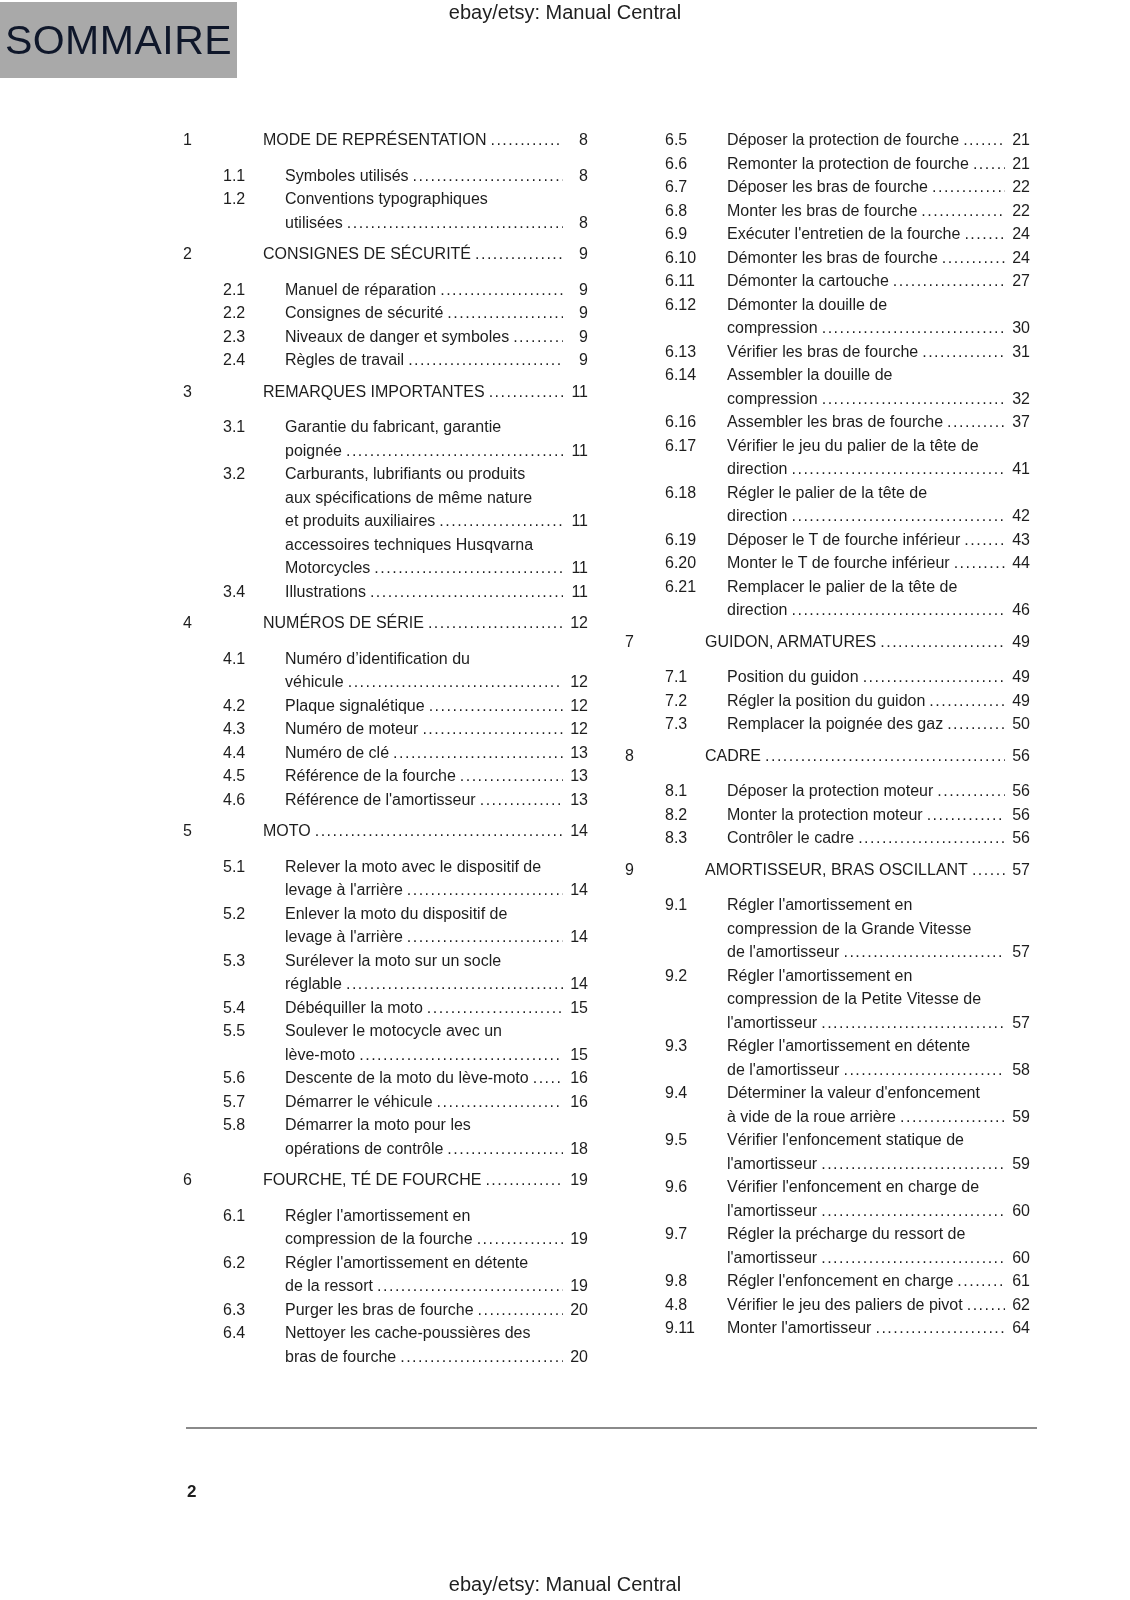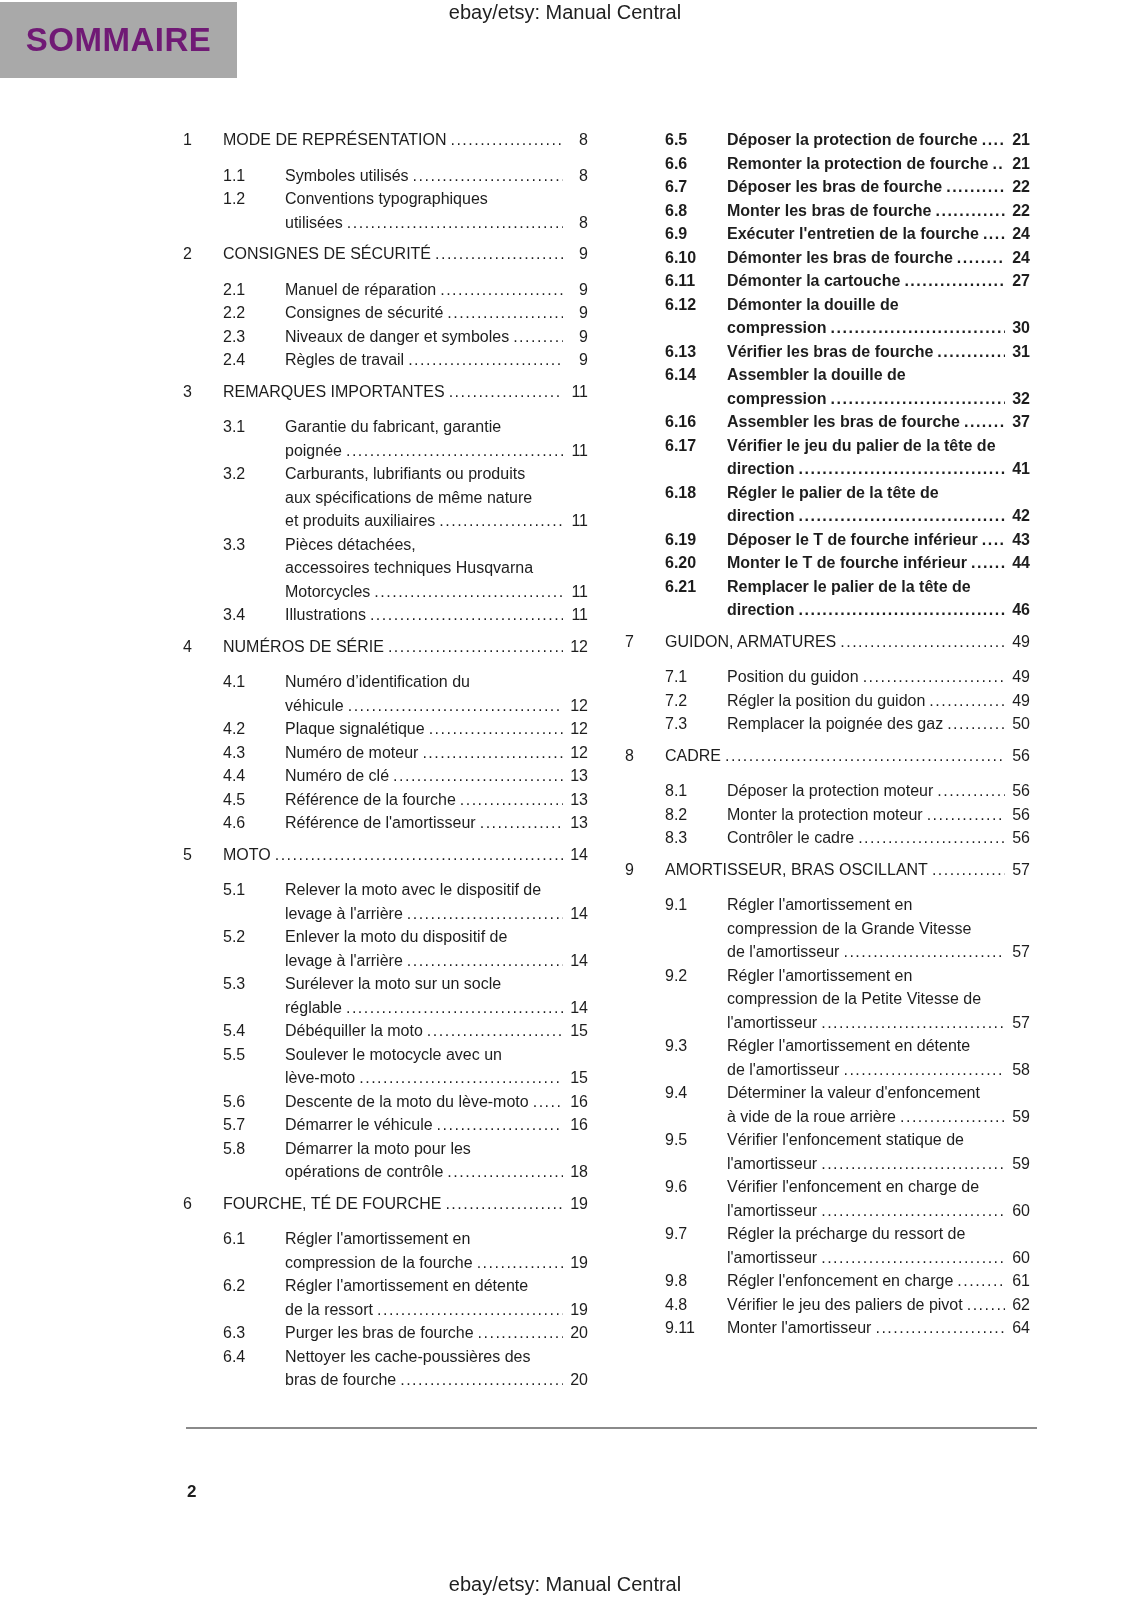--- a/index.html
+++ b/index.html
@@ -21,37 +21,37 @@
     position: absolute; top: 1572px; left: 0; width: 100%;
     text-align: center; font-size: 20px; line-height: 25px; color: #1f1f1f;
   }
 
   .sommaire-box {
     position: absolute; left: 0; top: 2px; width: 237px; height: 76px;
     background: #a9a9a9;
     display: flex; align-items: center; justify-content: center;
   }
   .sommaire-box .box-label {
-    font-weight: bold; font-size: 33px; letter-spacing: 0.5px; color: #701a75;
+    font-weight: normal; font-size: 41px; letter-spacing: 0.5px; color: #0f172a;
   }
 
   .toc {
     position: absolute; left: 183px; top: 128px; width: 847px;
     display: flex; gap: 37px;
     font-size: 16px; line-height: 23.5px;
   }
   .toc-col { width: 405px; flex: 0 0 405px; }
 
   .toc-block .sec-row { display: flex; margin-top: 8px; }
   .toc-col > .toc-block:first-child .sec-row { margin-top: 0; }
   .secnum { flex: 0 0 40px; }
-  .sec-title { white-space: nowrap; }
+  .sec-title { white-space: nowrap; margin-left: 40px; }
 
   .toc-items { margin-left: 40px; margin-top: 12px; }
-  .toc-items.no-header { margin-top: 0; font-weight: bold; }
+  .toc-items.no-header { margin-top: 0; }
 
   .line { display: flex; }
   .inum { flex: 0 0 62px; }
   .itext { white-space: nowrap; }
 
   .leader {
     flex: 1 1 auto; min-width: 6px;
     overflow: hidden; white-space: nowrap;
     margin: 0 3px 0 4px;
   }
@@ -185,24 +185,20 @@
               </div>
               <div class="line">
                 <span class="inum"></span>
                 <span class="itext">et produits auxiliaires</span>
                 <span class="leader"></span>
                 <span class="pagenum">11</span>
               </div>
             </div>
             <div class="toc-item">
               <div class="line">
-                <span class="inum">3.3</span>
-                <span class="itext">Pièces détachées,</span>
-              </div>
-              <div class="line">
                 <span class="inum"></span>
                 <span class="itext">accessoires techniques Husqvarna</span>
               </div>
               <div class="line">
                 <span class="inum"></span>
                 <span class="itext">Motorcycles</span>
                 <span class="leader"></span>
                 <span class="pagenum">11</span>
               </div>
             </div>

